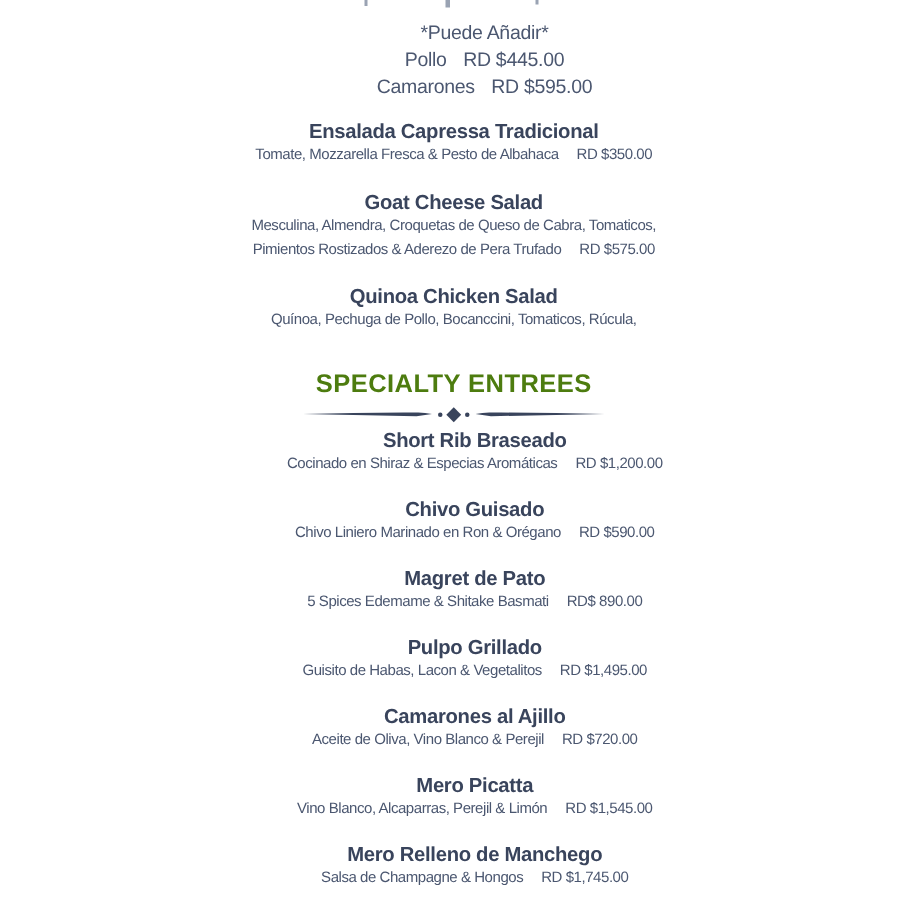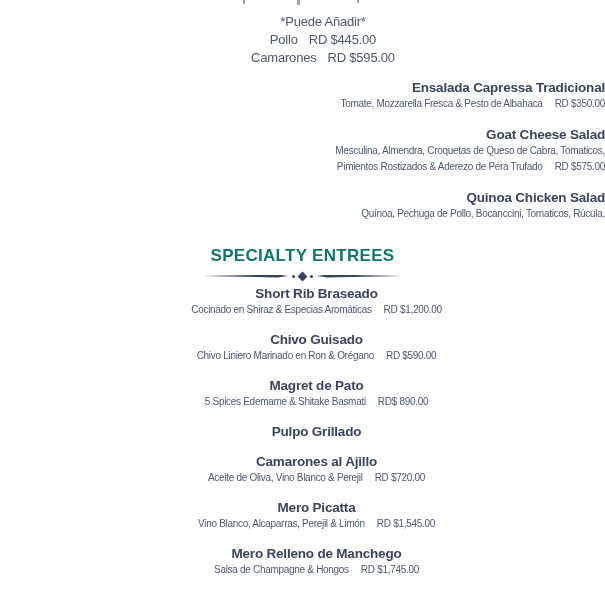--- a/index.html
+++ b/index.html
@@ -30,21 +30,21 @@
   .r3 { left: 357px; width: 2px; height: 3px; }
 
   .addon-line {
     font-size: 13px;
     line-height: 18px;
     letter-spacing: -0.2px;
     margin-left: 41px;
   }
   .addon-price { margin-left: 11px; }
 
-  .salads { margin-top: 13px; text-align: right; }
+  .salads { margin-top: 13px; }
   .salad { margin-bottom: 15px; }
   .entrees { margin-top: 6px; }
   .entree { margin-bottom: 14px; padding-left: 28px; }
 
   .dish-name {
     font-weight: bold;
     font-size: 13.5px;
     line-height: 16px;
     color: #39445c;
     letter-spacing: -0.2px;
@@ -54,21 +54,21 @@
     line-height: 16px;
     letter-spacing: -0.3px;
   }
   .price { margin-left: 12px; }
 
   .section-title {
     margin-top: 24px;
     font-weight: bold;
     font-size: 17px;
     line-height: 20px;
-    color: #0f766e;
+    color: #4d7c0f;
     letter-spacing: 0.3px;
   }
   .divider {
     margin-top: 6px;
     height: 8px;
     display: flex;
     align-items: center;
     justify-content: center;
     gap: 4px;
   }
@@ -162,20 +162,23 @@
 
     <div class="entree">
       <div class="dish-name">Magret de Pato</div>
       <div class="dish-desc">
         <span>5 Spices Edemame &amp; Shitake Basmati</span><span class="price">RD$ 890.00</span>
       </div>
     </div>
 
     <div class="entree">
       <div class="dish-name">Pulpo Grillado</div>
+      <div class="dish-desc">
+        <span>Guisito de Habas, Lacon &amp; Vegetalitos</span><span class="price">RD $1,495.00</span>
+      </div>
     </div>
 
     <div class="entree">
       <div class="dish-name">Camarones al Ajillo</div>
       <div class="dish-desc">
         <span>Aceite de Oliva, Vino Blanco &amp; Perejil</span><span class="price">RD $720.00</span>
       </div>
     </div>
 
     <div class="entree">

